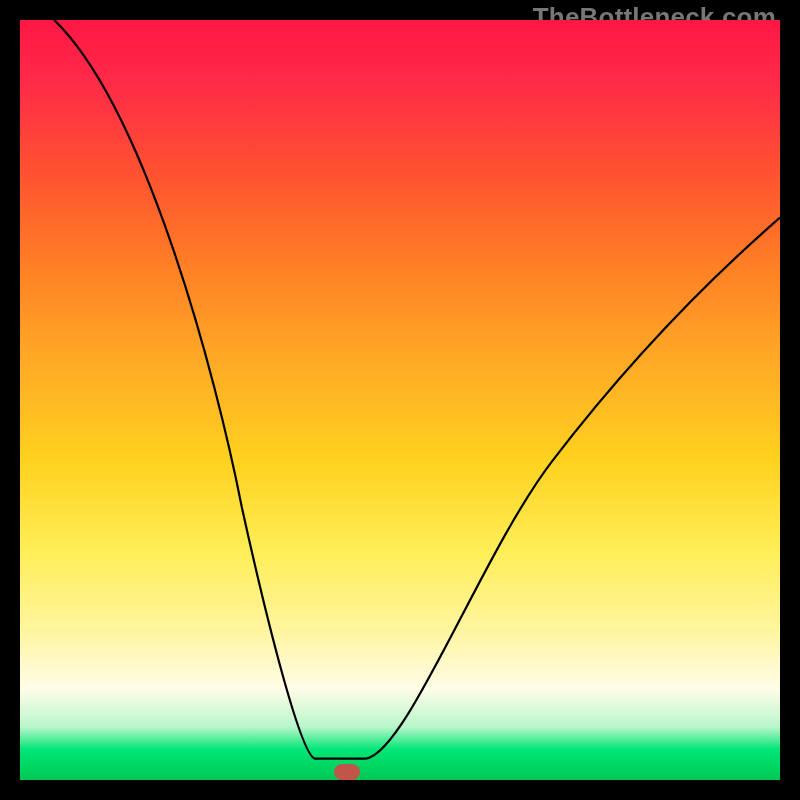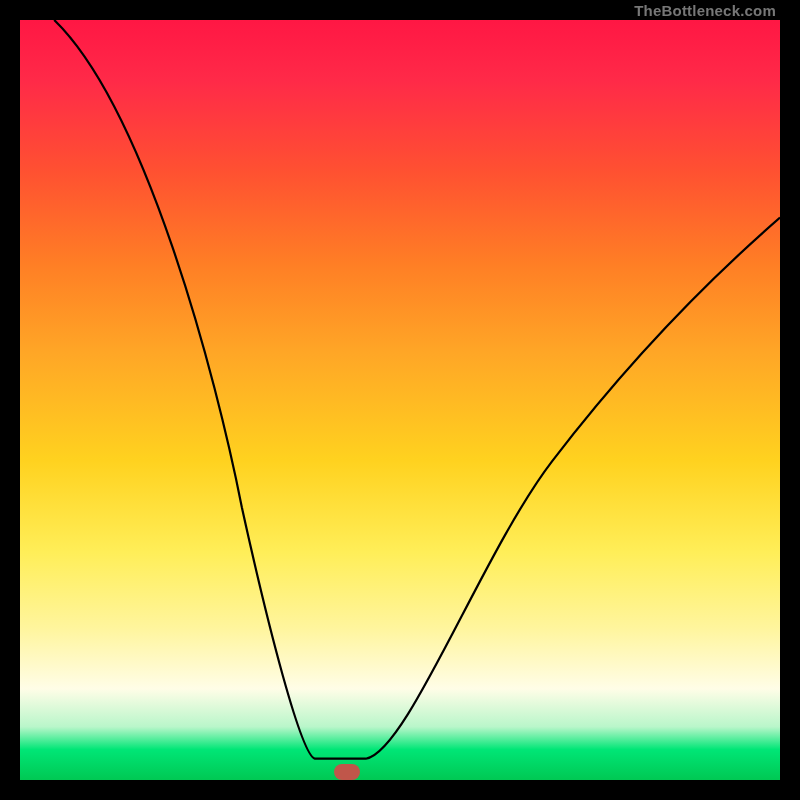--- a/index.html
+++ b/index.html
@@ -35,21 +35,21 @@
       #fffde7 88%,
       #b9f6ca 93%,
       #00e676 96%,
       #00c853 100%
     );
   }
   .watermark {
     position: absolute;
     top: 2px;
     right: 24px;
-    font-size: 15px;
+    font-size: 26px;
     font-weight: 600;
     color: #777;
     letter-spacing: 0.2px;
     user-select: none;
   }
   .marker {
     position: absolute;
     width: 26px;
     height: 16px;
     background: #c0564a;

